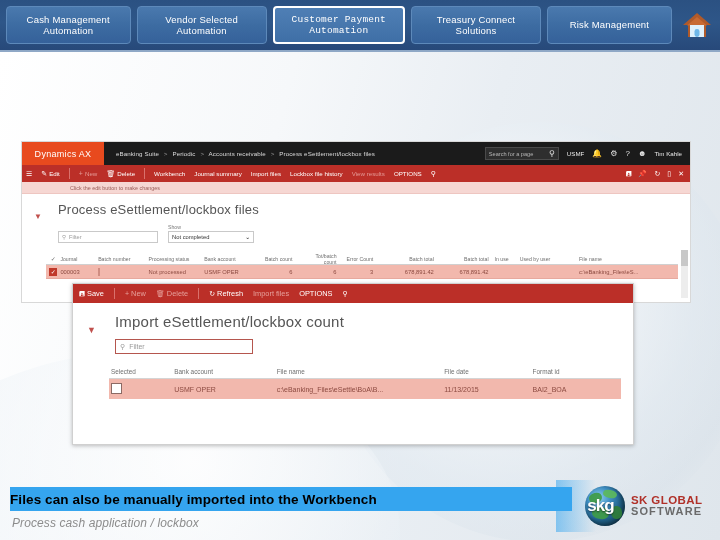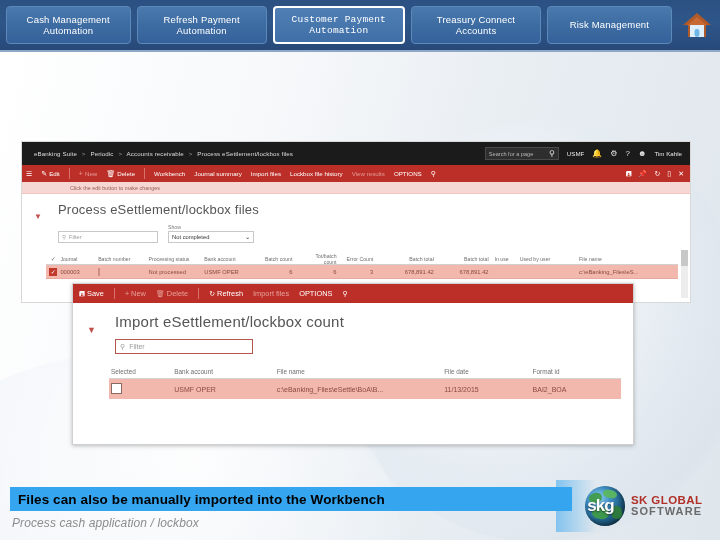--- a/index.html
+++ b/index.html
@@ -188,21 +188,21 @@
   .i3 { width:95px; }
   .i4 { width:95px; }
   .chk-off {
     width:11px; height:11px; background:#ffffff; border:1px solid #8c6a64; display:inline-block;
   }
 
   
   #caption-bar {
     position:absolute; left:10px; top:487px; width:562px; height:24px;
     background:#35a5ef;
-    display:flex; align-items:center; padding-left:8px;
+    display:flex; align-items:center; 
   }
   #caption-text { color:#000000; font-size:13.5px; font-weight:bold; letter-spacing:.1px; }
   #subcaption {
     position:absolute; left:12px; top:516px;
     color:#8c8c8c; font-size:12px; font-style:italic; letter-spacing:.1px;
   }
 
   
   #skg-logo {
     position:absolute; left:585px; top:483px; width:128px; height:46px;
@@ -238,34 +238,34 @@
 
 <div id="topnav">
   <div class="navbtn" id="nav-b0">
     <div>
       <span>Cash Management</span>
       <span>Automation</span>
     </div>
   </div>
   <div class="navbtn" id="nav-b1">
     <div>
-      <span>Refresh  Payment</span>
+      <span>Vendor  Selected</span>
       <span>Automation</span>
     </div>
   </div>
   <div class="navbtn active" id="nav-b2">
     <div>
       <span>Customer Payment</span>
       <span>Automation</span>
     </div>
   </div>
   <div class="navbtn" id="nav-b3">
     <div>
       <span>Treasury Connect</span>
-      <span>Accounts</span>
+      <span>Solutions</span>
     </div>
   </div>
   <div class="navbtn" id="nav-b4">
     <div>
       <span>Risk Management</span>
     </div>
   </div>
   <div id="home-icon-wrap">
     <svg width="30" height="28" viewBox="0 0 30 28">
       <polygon points="15,2 29,14 24,14 24,26 6,26 6,14 1,14" fill="#b05a2a"></polygon>
@@ -277,20 +277,21 @@
 </div>
 
 <div id="slide-bg">
   <div id="swoosh1"></div>
   <div id="swoosh2"></div>
 </div>
 
 <div id="ax-shot">
 
   <div id="ax-titlebar">
+    <div id="ax-logo">Dynamics AX</div>
     <div id="ax-breadcrumb">
       <span>eBanking Suite</span>
       <span class="sep">&gt;</span>
       <span>Periodic</span>
       <span class="sep">&gt;</span>
       <span>Accounts receivable</span>
       <span class="sep">&gt;</span>
       <span>Process eSettlement/lockbox files</span>
     </div>
     <div id="ax-topright">

